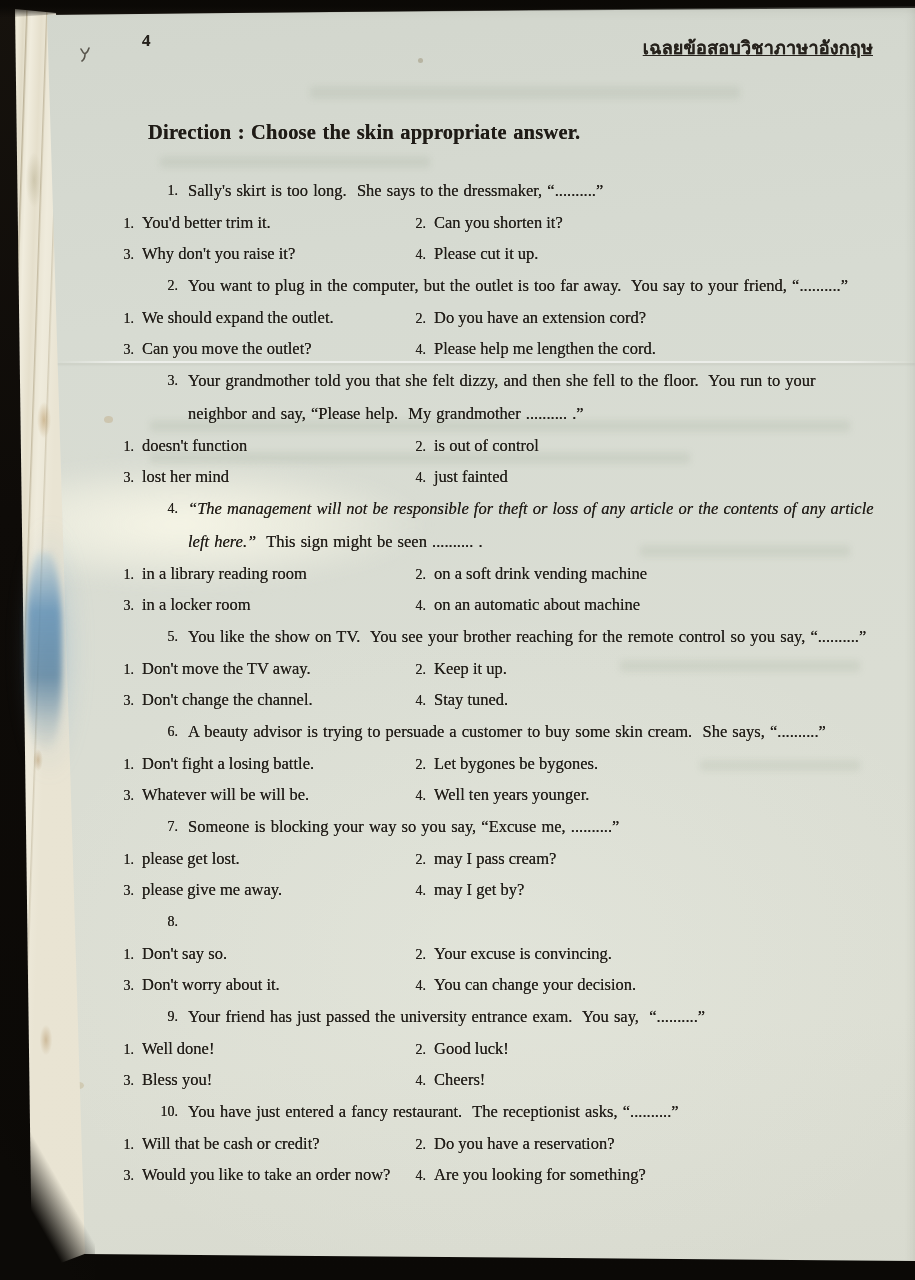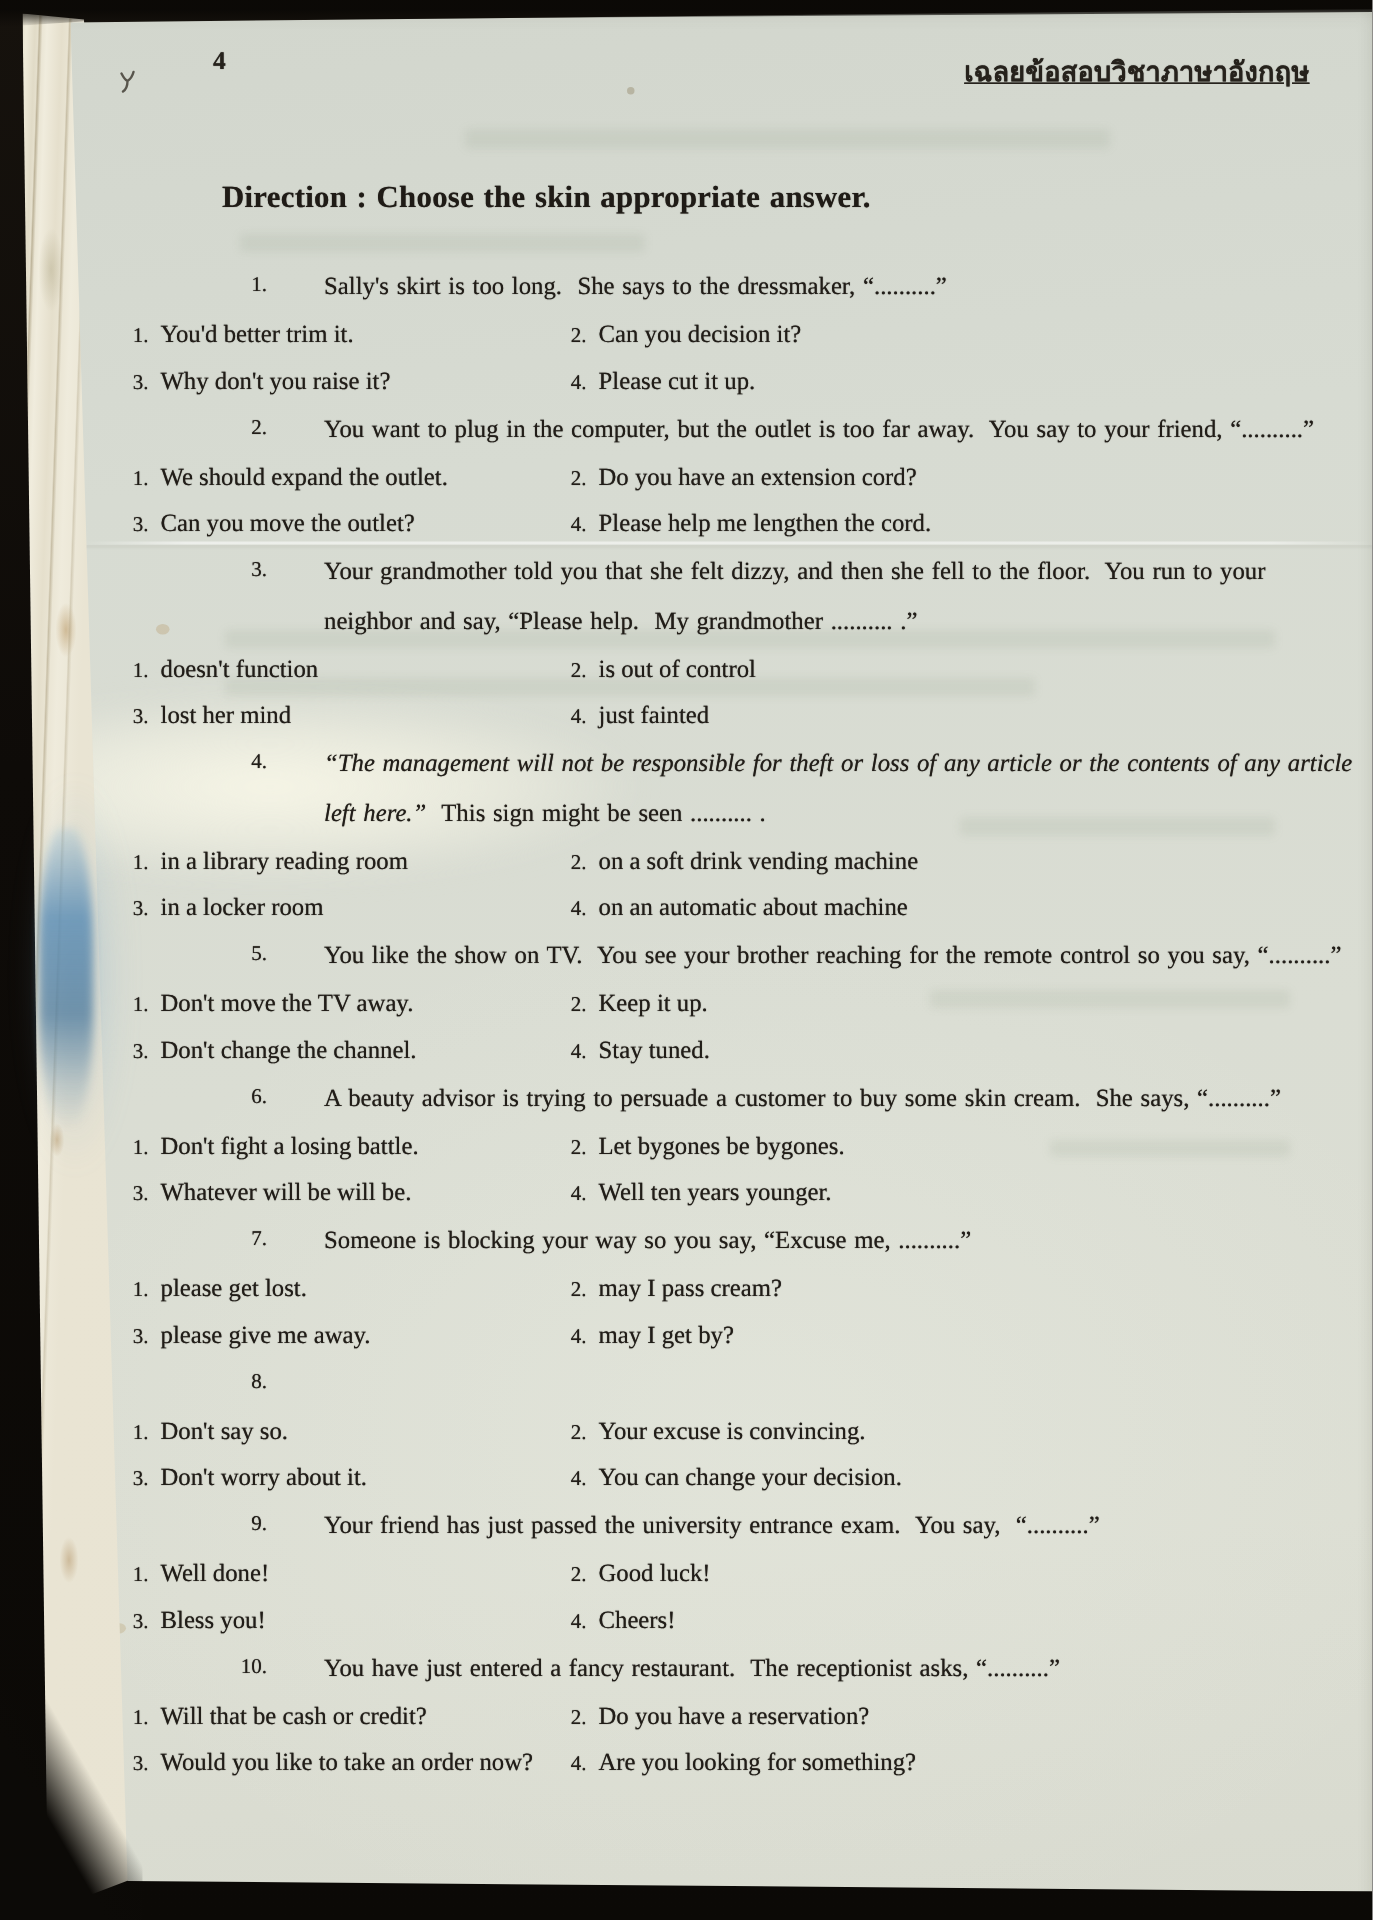--- a/index.html
+++ b/index.html
@@ -85,24 +85,24 @@
   }
   .mark{position:absolute;left:78px;top:46px;opacity:.8;}
   .direction{
     position:absolute;left:148px;top:121px;font-size:20.5px;font-weight:bold;color:#1f1b16;
     letter-spacing:.2px;word-spacing:1px;
   }
   .content{position:absolute;left:0;top:174px;right:0;color:#211d18;}
   .q{margin:0;}
   .stem{display:flex;padding-left:148px;font-size:16.5px;word-spacing:1px;}
   .qnum{flex:0 0 30px;text-align:right;margin-right:10px;font-size:14px;line-height:33px;}
-  .stem-lines{flex:1 1 auto;margin-left:28px;}
+  .stem-lines{flex:1 1 auto;}
   .stem-line{height:33px;line-height:33px;white-space:nowrap;}
   .it{font-style:italic;}
-  .choices{display:grid;grid-template-columns:292px auto;margin-left:81px;font-size:16.5px;}
+  .choices{display:grid;grid-template-columns:292px auto;margin-left:116px;font-size:16.5px;}
   .choice{height:31px;line-height:31px;white-space:nowrap;}
   .cnum{display:inline-block;width:18px;text-align:right;margin-right:8px;font-size:14px;}
   .stem,.choice{text-shadow:0 0 .6px rgba(33,29,24,.85);}
   .direction,.page-num,.thai-title{text-shadow:0 0 .6px rgba(33,29,24,.8);}
 </style>
 </head>
 <body>
 
 <div class="scene">
 
@@ -138,21 +138,21 @@
     <div class="content">
         <div class="q">
     <div class="stem">
       <span class="qnum">1.</span>
       <span class="stem-lines">
               <div class="stem-line"><span>Sally's skirt is too long.&nbsp; She says to the dressmaker, “..........”</span></div>
             </span>
     </div>
     <div class="choices">
             <div class="choice"><span class="cnum">1.</span><span>You'd better trim it.</span></div>
-            <div class="choice"><span class="cnum">2.</span><span>Can you decision it?</span></div>
+            <div class="choice"><span class="cnum">2.</span><span>Can you shorten it?</span></div>
             <div class="choice"><span class="cnum">3.</span><span>Why don't you raise it?</span></div>
             <div class="choice"><span class="cnum">4.</span><span>Please cut it up.</span></div>
           </div>
   </div>
         <div class="q">
     <div class="stem">
       <span class="qnum">2.</span>
       <span class="stem-lines">
               <div class="stem-line"><span>You want to plug in the computer, but the outlet is too far away.&nbsp; You say to your friend, “..........”</span></div>
             </span>

